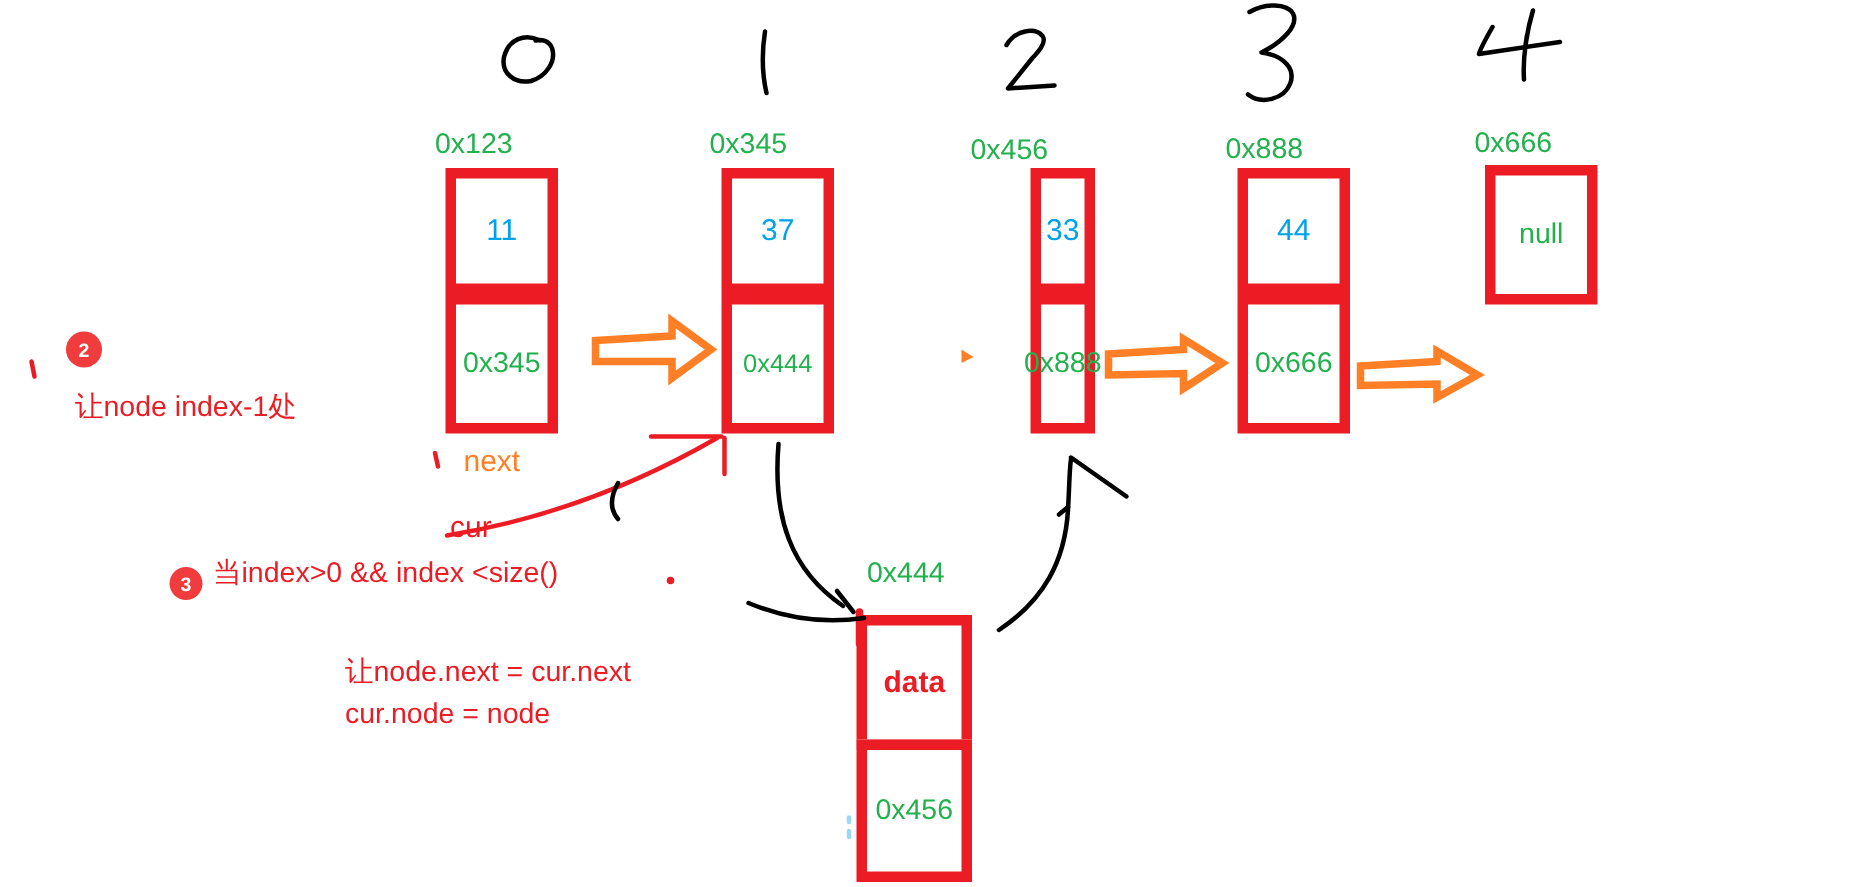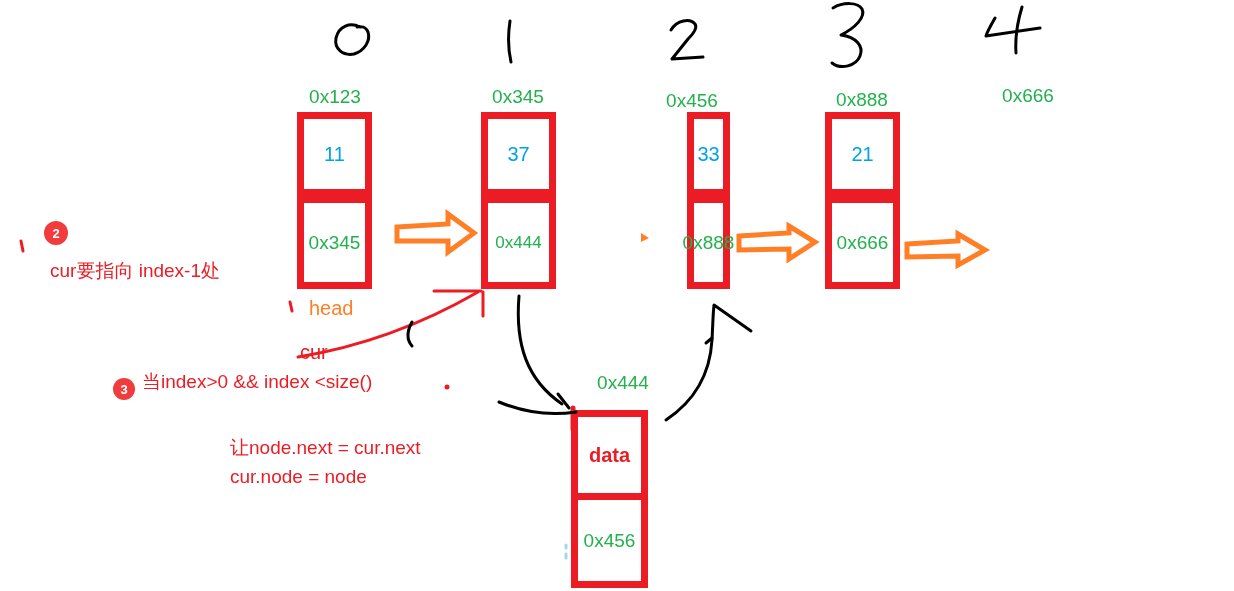--- a/index.html
+++ b/index.html
@@ -16,21 +16,21 @@
 
   
   .node{position:absolute;width:75px;}
   .cell{box-sizing:border-box;border:7px solid var(--red);background:#fff;
         display:flex;align-items:center;justify-content:center;width:100%;}
   .cell.val{height:84px;text-align:center;}
   .cell.nxt{height:93px;}
   .valtxt{color:var(--blue);font-size:20px;}
   .nxttxt{color:var(--green);font-size:19px;}
   .nxttxt.small{font-size:17px;}
-  .addr{position:absolute;width:90px;text-align:center;color:var(--green);
+  .addr{position:absolute;width:90px;color:var(--green);
         font-size:19px;white-space:nowrap;}
 
   
   .newnode{position:absolute;left:571px;top:410px;width:77px;}
   .newnode .cell{border-width:7px;}
   .newnode .cell.top{height:90px;}
   .newnode .cell.bot{height:95px;margin-top:-7px;}
   .datatxt{color:var(--red);font-size:20px;font-weight:bold;}
 
   
@@ -79,46 +79,49 @@
       <span class="valtxt">33</span>
     </div>
     <div class="cell nxt">
       <span class="nxttxt">0x888</span>
     </div>
   </div>
 
   <div class="addr" style="left:817px;top:89px;">0x888</div>
   <div class="node" style="left:825px;top:112px;">
     <div class="cell val">
-      <span class="valtxt">21</span>
+      <span class="valtxt">44</span>
     </div>
     <div class="cell nxt">
       <span class="nxttxt">0x666</span>
     </div>
   </div>
 
   <div class="addr" style="left:983px;top:85px;">0x666</div>
   <div class="node" style="left:990px;top:110px;">
+    <div class="cell nxt">
+      <span class="nxttxt">null</span>
+    </div>
   </div>
 
   <div class="addr" style="left:578px;top:372px;">0x444</div>
   <div class="newnode">
     <div class="cell top">
       <span class="datatxt">data</span>
     </div>
     <div class="cell bot">
       <span class="nxttxt">0x456</span>
     </div>
   </div>
 
-  <div class="lbl head" style="left:309px;top:297px;">head</div>
+  <div class="lbl head" style="left:309px;top:297px;">next</div>
   <div class="lbl cur" style="left:300px;top:341px;">cur</div>
 
   <div class="badge b2">2</div>
-  <div class="ann" style="left:50px;top:258px;">cur要指向 index-1处</div>
+  <div class="ann" style="left:50px;top:258px;">让node index-1处</div>
 
   <div class="badge b3">3</div>
   <div class="ann" style="left:142px;top:369px;">当index&gt;0 &amp;&amp; index &lt;size()</div>
 
   <div class="ann" style="left:230px;top:435px;">让node.next = cur.next</div>
   <div class="ann" style="left:230px;top:466px;">cur.node = node</div>
 
   <svg class="overlay" viewBox="0 0 1234 591" fill="none">
 
     <g stroke="#000" stroke-width="3" stroke-linecap="round" stroke-linejoin="round">

